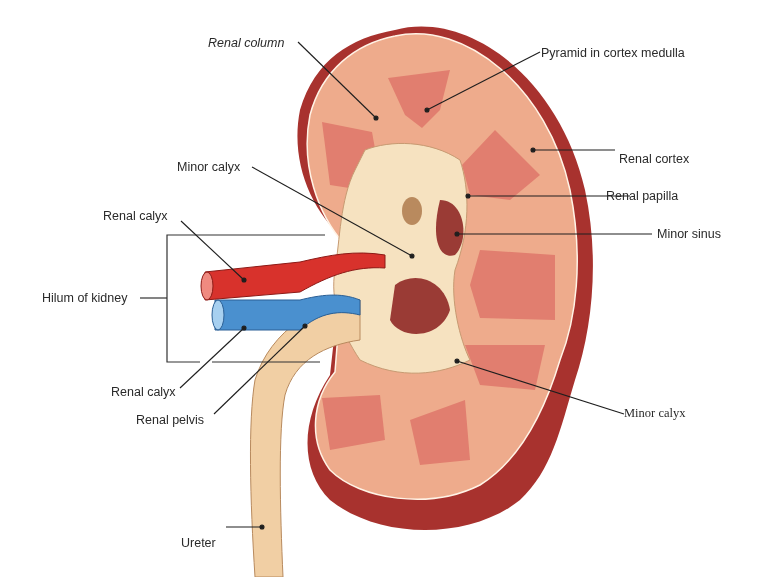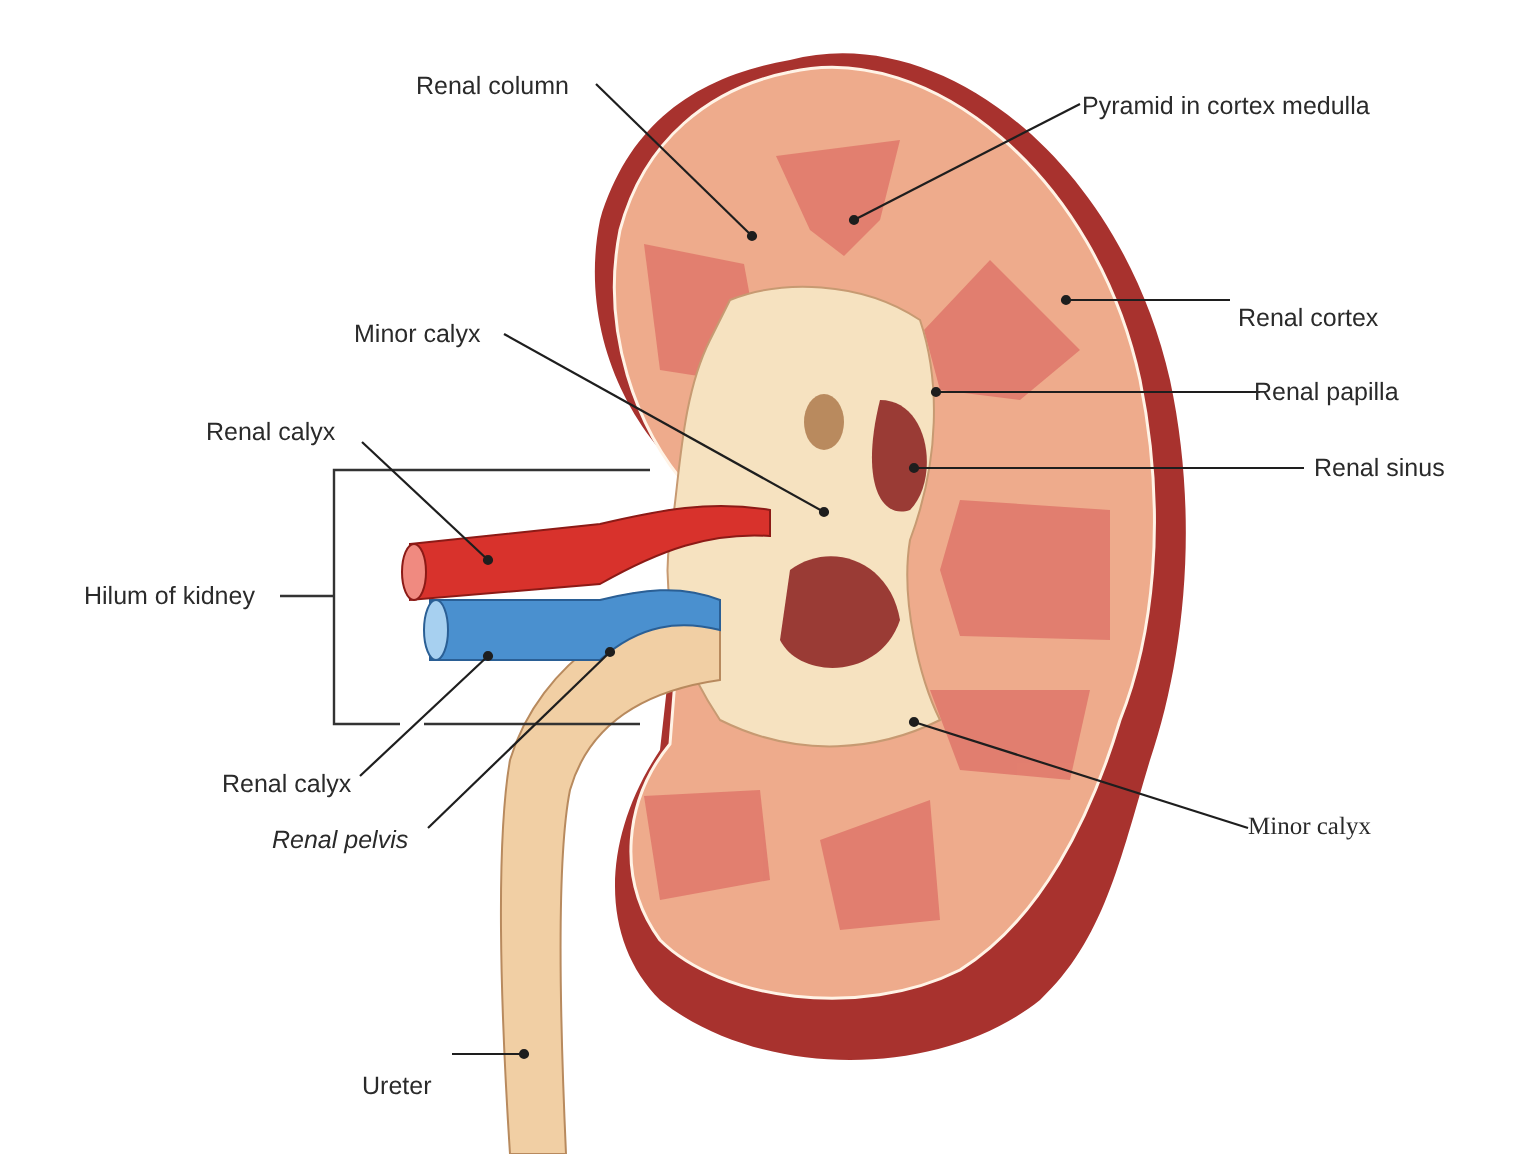--- a/index.html
+++ b/index.html
@@ -75,24 +75,24 @@
       <circle cx="244" cy="328" r="2"></circle>
     <line x1="214" y1="414" x2="305" y2="326"></line>
       <circle cx="305" cy="326" r="2"></circle>
     <line x1="624" y1="414" x2="457" y2="361"></line>
       <circle cx="457" cy="361" r="2"></circle>
     <line x1="226" y1="527" x2="262" y2="527"></line>
       <circle cx="262" cy="527" r="2"></circle>
   </g>
 </svg>
 
-<div class="lbl" style="left:208px;top:36px;">Renal column</div>
+<div class="lbl" style="left:208px;top:36px;font-style:italic;">Renal column</div>
 <div class="lbl" style="left:541px;top:46px;">Pyramid in cortex medulla</div>
 <div class="lbl" style="left:619px;top:152px;">Renal cortex</div>
-<div class="lbl" style="left:627px;top:189px;">Renal papilla</div>
-<div class="lbl" style="left:657px;top:227px;">Renal sinus</div>
+<div class="lbl" style="left:606px;top:189px;">Renal papilla</div>
+<div class="lbl" style="left:657px;top:227px;">Minor sinus</div>
 <div class="lbl" style="left:177px;top:160px;">Minor calyx</div>
 <div class="lbl" style="left:103px;top:209px;">Renal calyx</div>
 <div class="lbl" style="left:42px;top:291px;">Hilum of kidney</div>
 <div class="lbl" style="left:111px;top:385px;">Renal calyx</div>
-<div class="lbl" style="left:136px;top:413px;font-style:italic;">Renal pelvis</div>
+<div class="lbl" style="left:136px;top:413px;">Renal pelvis</div>
 <div class="lbl" style="left:624px;top:406px;font-family:Liberation Serif, serif;">Minor calyx</div>
 <div class="lbl" style="left:181px;top:536px;">Ureter</div>
 
 </body></html>

